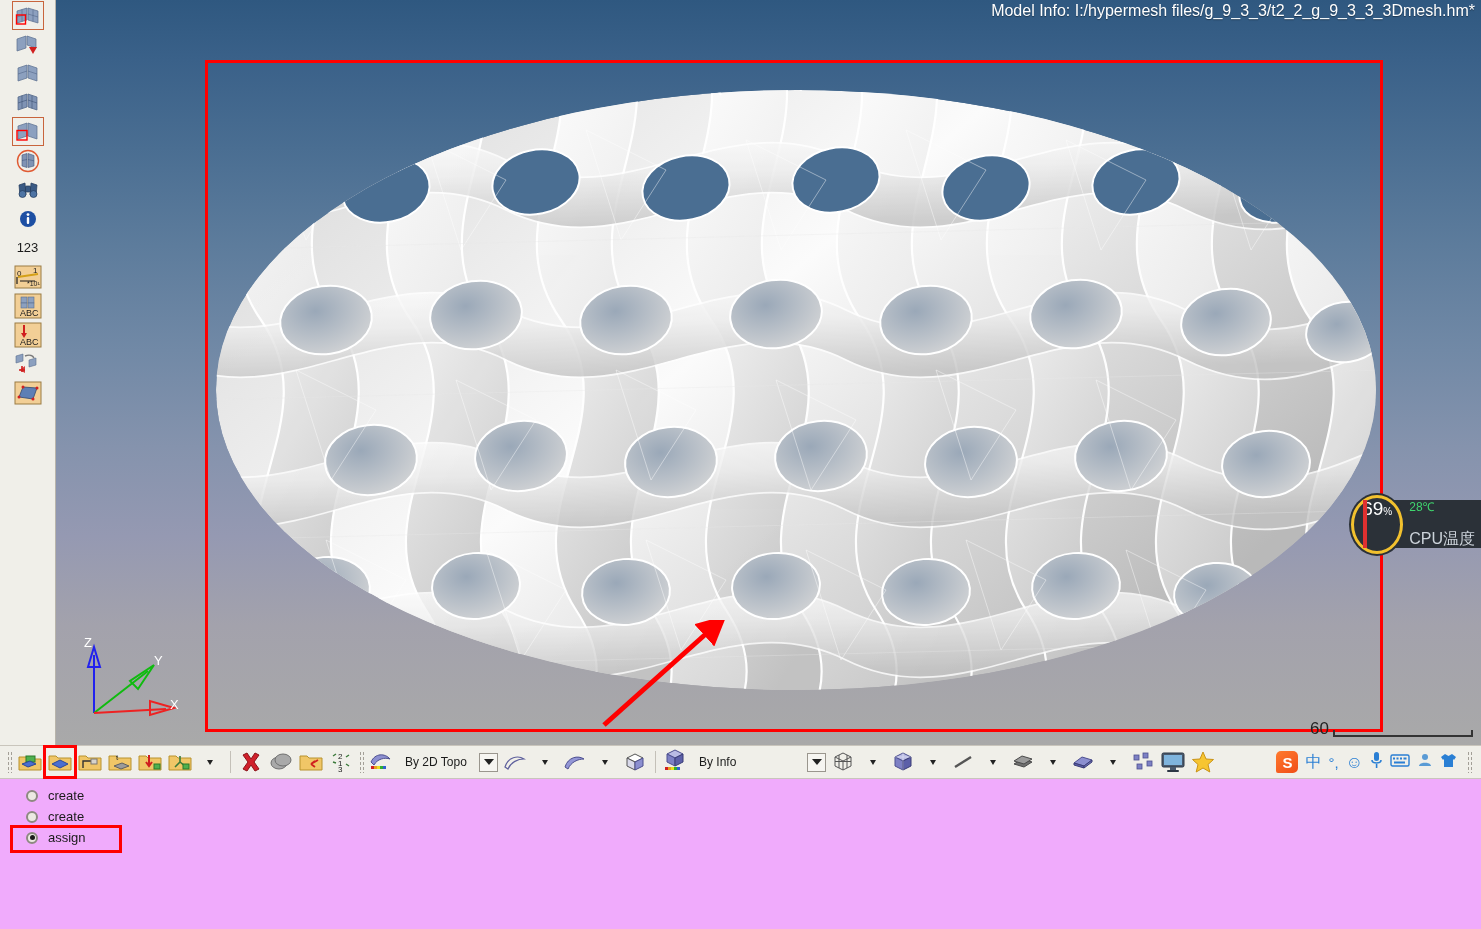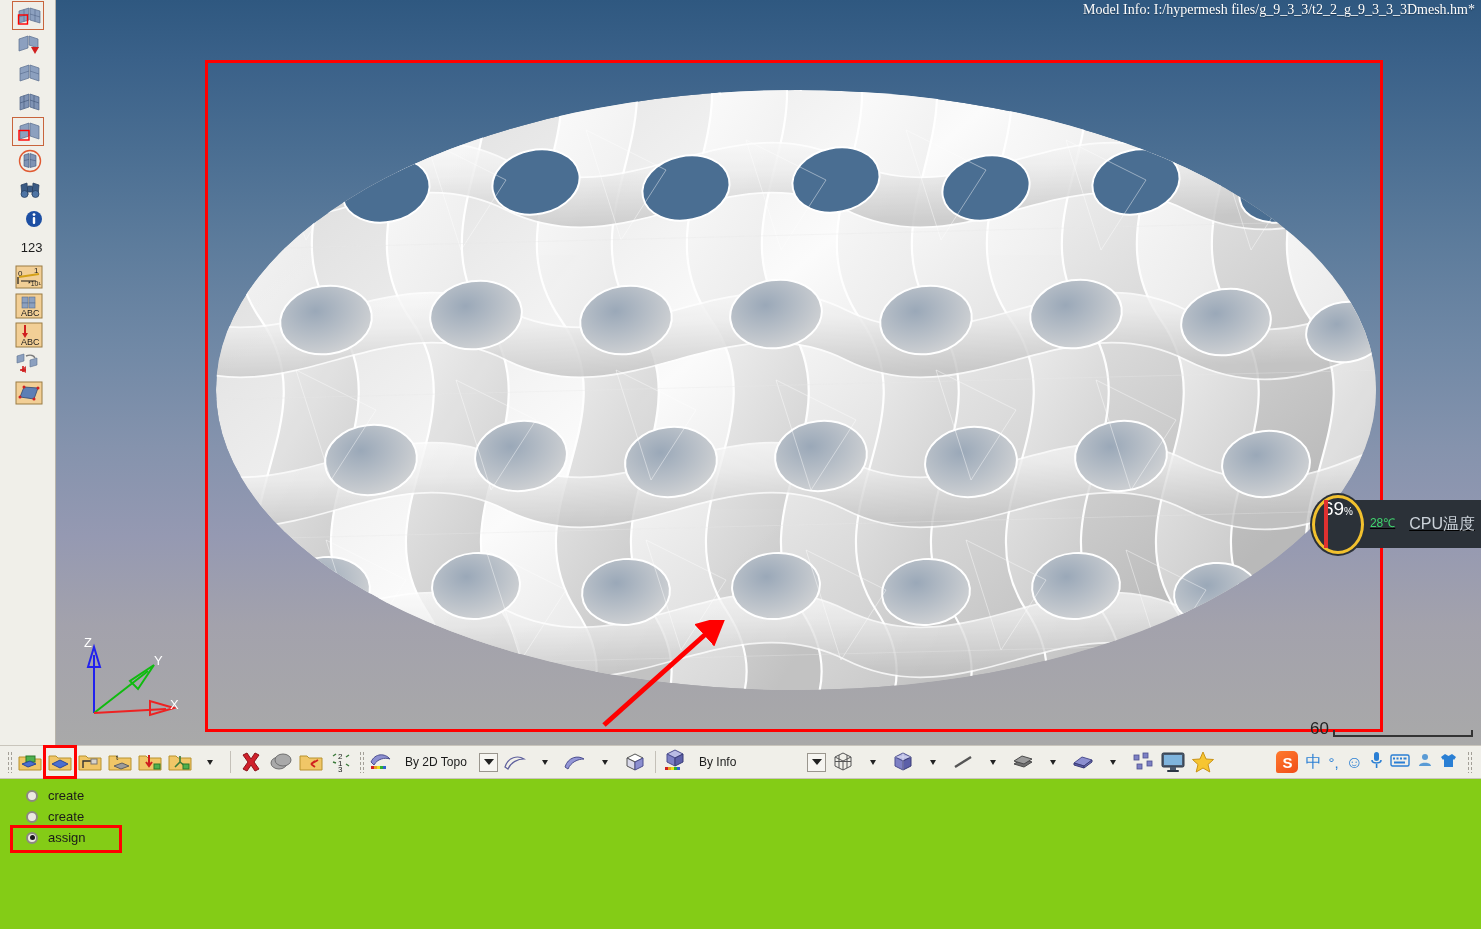--- a/index.html
+++ b/index.html
@@ -12,39 +12,39 @@
   #app { position: relative; width: 1481px; height: 929px; }
 
   
   #left-toolbar {
     position: absolute; left: 0; top: 0; width: 56px; height: 745px;
     background: #f0efe9;
     border-right: 1px solid #b8b4ab;
   }
   .ltool {
     width: 30px; height: 27px; margin: 2px auto 1px auto;
-    display: flex; align-items: center; justify-content: flex-end;
+    display: flex; align-items: center; justify-content: center;
     position: relative;
   }
   .ltool svg { display:block; }
   .ltool.boxed { outline: 1px solid #c8643c; }
 
   
   #viewport {
     position: absolute; left: 56px; top: 0; right: 0; height: 745px;
     background: linear-gradient(to bottom,
       #2f5880 0%, #3a6189 8%, #4a6e92 20%, #5d7c9c 33%,
       #7189a6 47%, #8593ad 60%, #9599b2 72%, #a3a2ac 84%, #a9a9a9 100%);
     overflow: hidden;
   }
   #model-info {
     position: absolute; right: 6px; top: 2px;
-    color: #ffffff; font-size: 14px; white-space: nowrap;
+    color: #ffffff; font-size: 16px; white-space: nowrap;
     text-shadow: 0 1px 1px rgba(0,0,0,.4);
-    font-family: Liberation Serif, serif;
+    font-family: Liberation Sans, sans-serif;
     text-align: right;
   }
   #selection-box {
     position: absolute; left: 149px; top: 60px;
     width: 1178px; height: 672px;
     border: 3px solid #ff0000;
     pointer-events: none;
   }
   #lattice-wrap {
     position: absolute; left: 150px; top: 70px; width: 1180px; height: 640px;
@@ -134,21 +134,21 @@
   #sogou-logo {
     width: 22px; height: 22px; border-radius: 5px 5px 5px 2px;
     background: linear-gradient(145deg,#ff7a2e,#f04d18);
     color:#fff; font-size:15px; font-weight:bold;
     display:flex; align-items:center; justify-content:center;
   }
 
   
   #panel {
     position: absolute; left: 0; top: 779px; width: 1481px; height: 150px;
-    background: #84cc16;
+    background: #f0abfc;
   }
   .radio-row { display: flex; align-items: center; gap: 10px; height: 21px; }
   .radio {
     width: 12px; height: 12px; border-radius: 50%;
     border: 2px solid #8d8981; background: #ece9e2;
     display:flex; align-items:center; justify-content:center;
   }
   .radio.on::after {
     content:''; width: 5px; height: 5px; border-radius:50%; background: #1b1b1b;
   }
@@ -471,21 +471,21 @@
       <span class="sb-label">60</span>
       <div class="sb-line"></div>
     </div>
 
     <div id="cpu-widget">
       <div id="cpu-redbar"></div>
       <div id="cpu-gauge">
         <span class="big">69</span>
         <span class="pct">%</span>
       </div>
-      <div style="display:flex;flex-direction:row;gap:14px;text-decoration:underline;">
+      <div style="display:flex;flex-direction:column;gap:14px;">
         <span id="cpu-temp">28℃</span>
         <span id="cpu-label">CPU温度</span>
       </div>
     </div>
   </div>
 
   <div id="bottom-toolbar">
 
     <div class="grip"></div>
 

